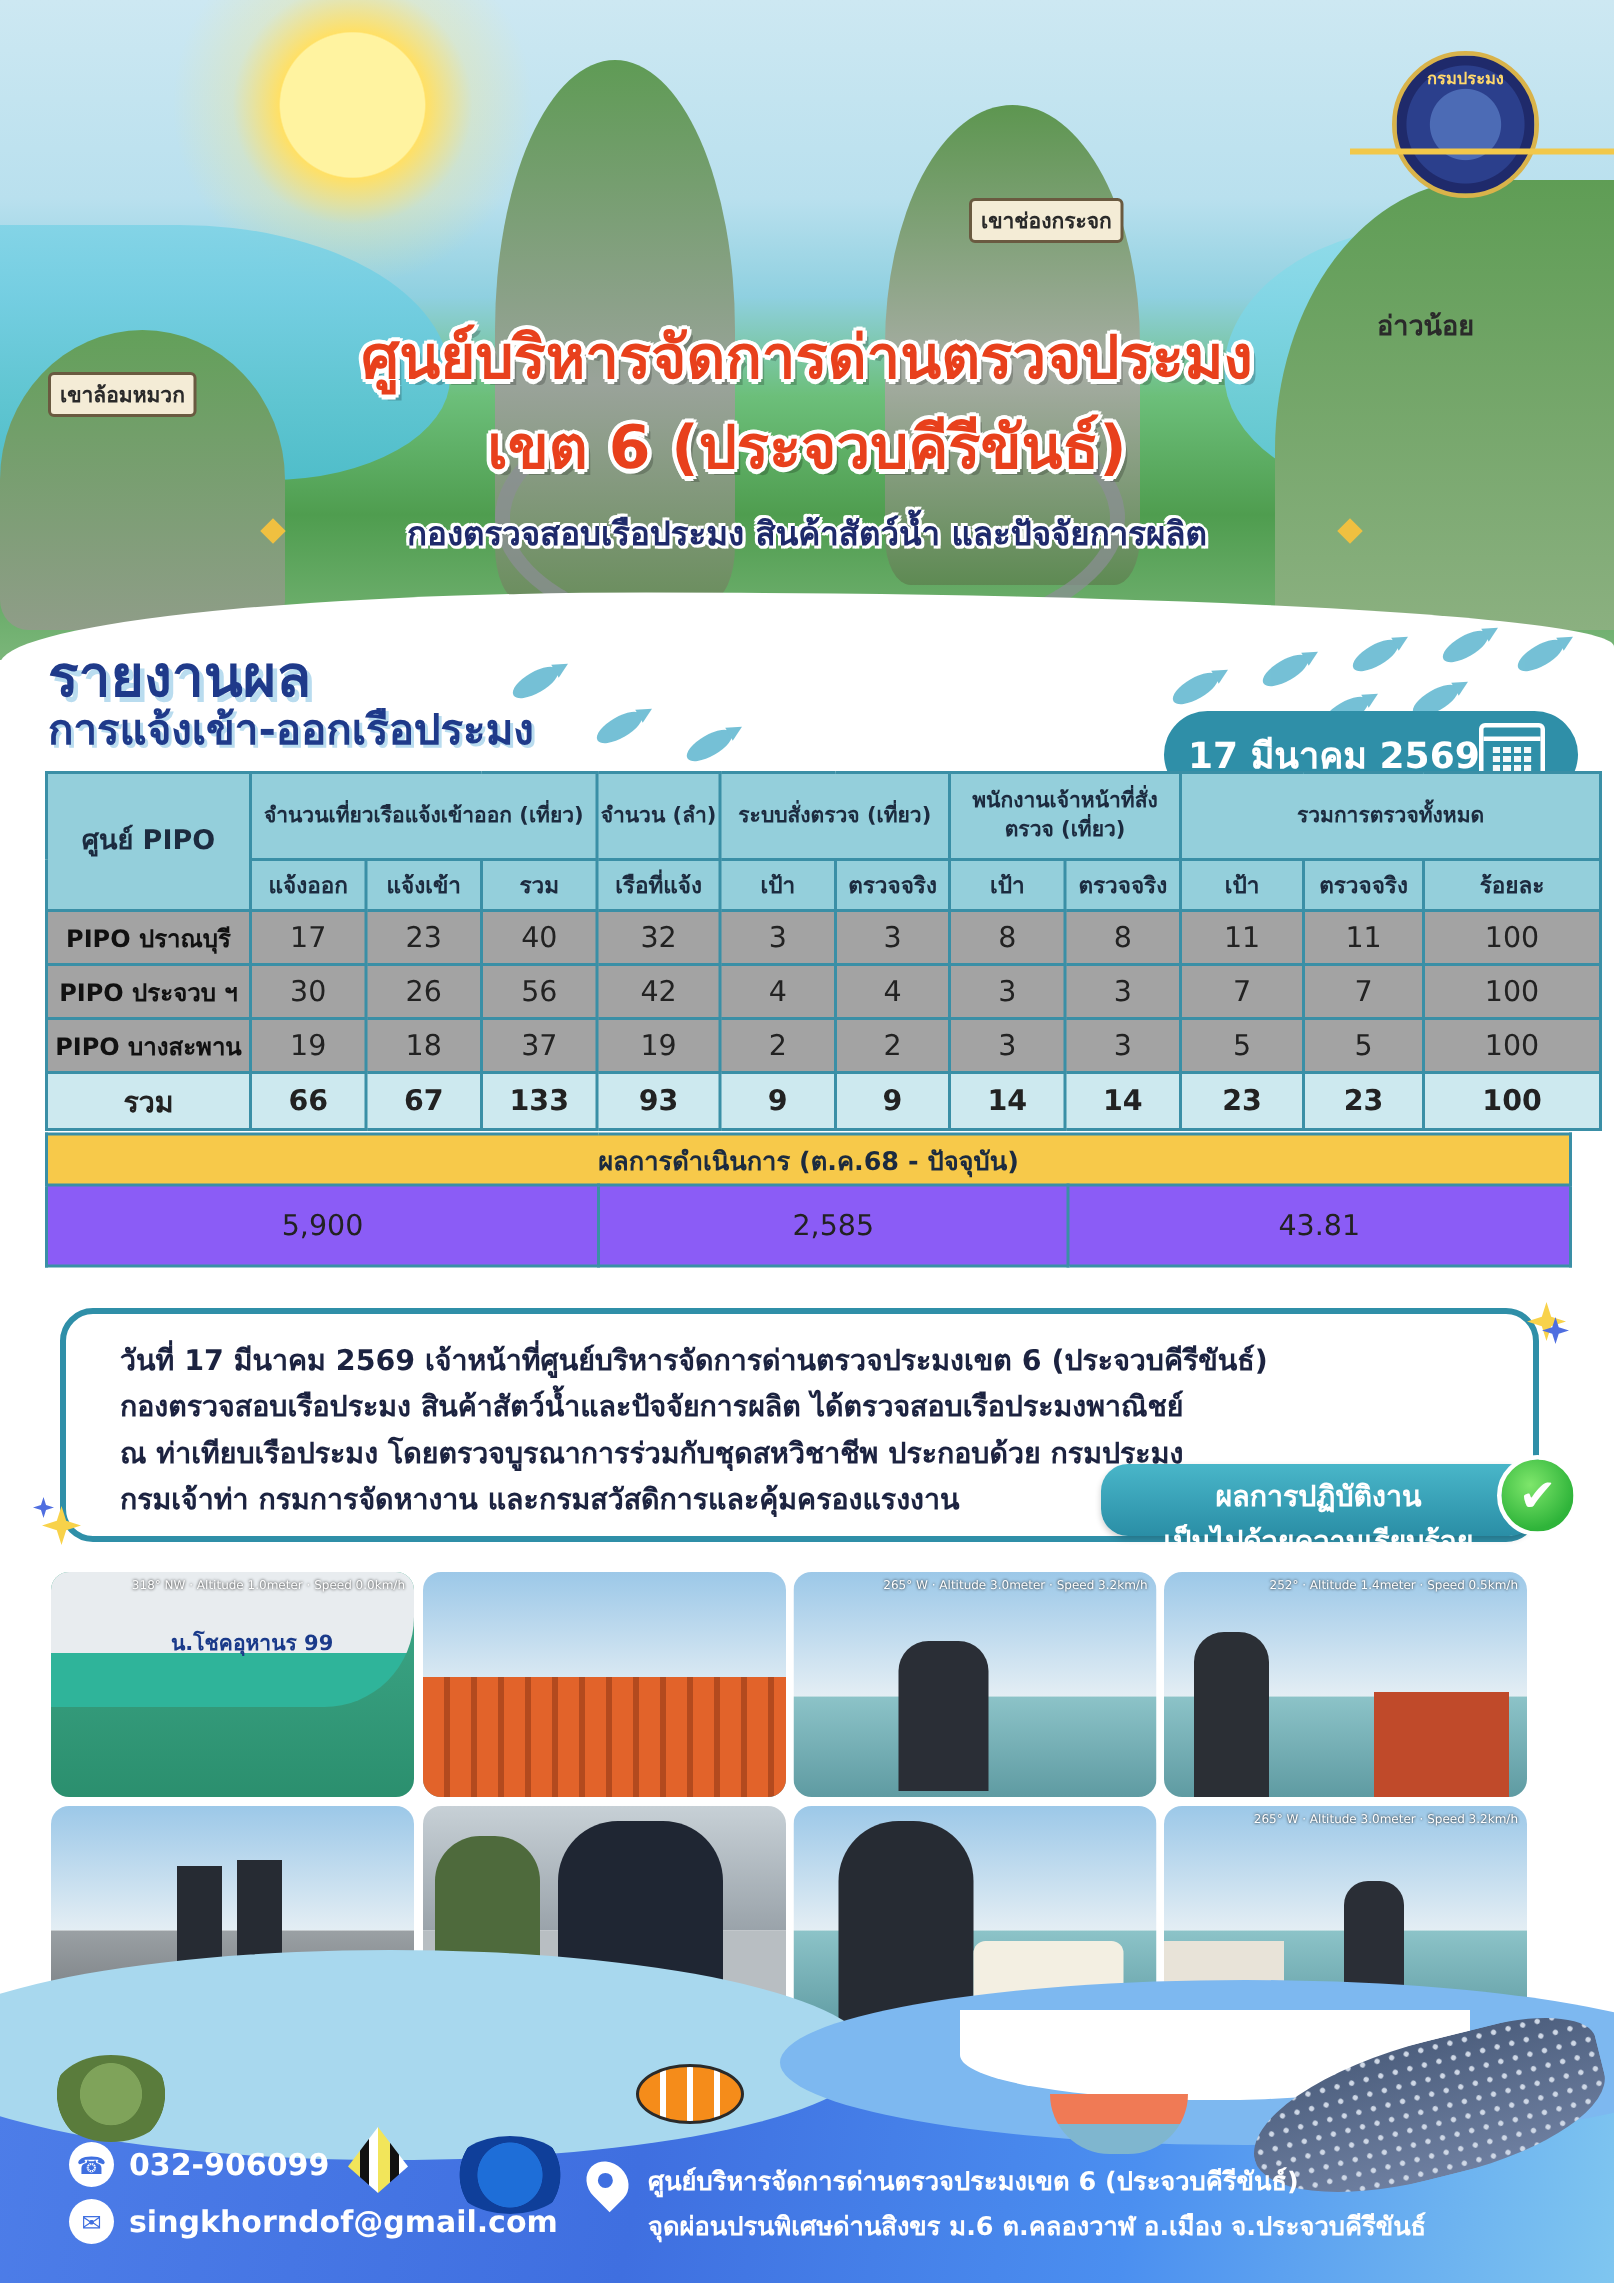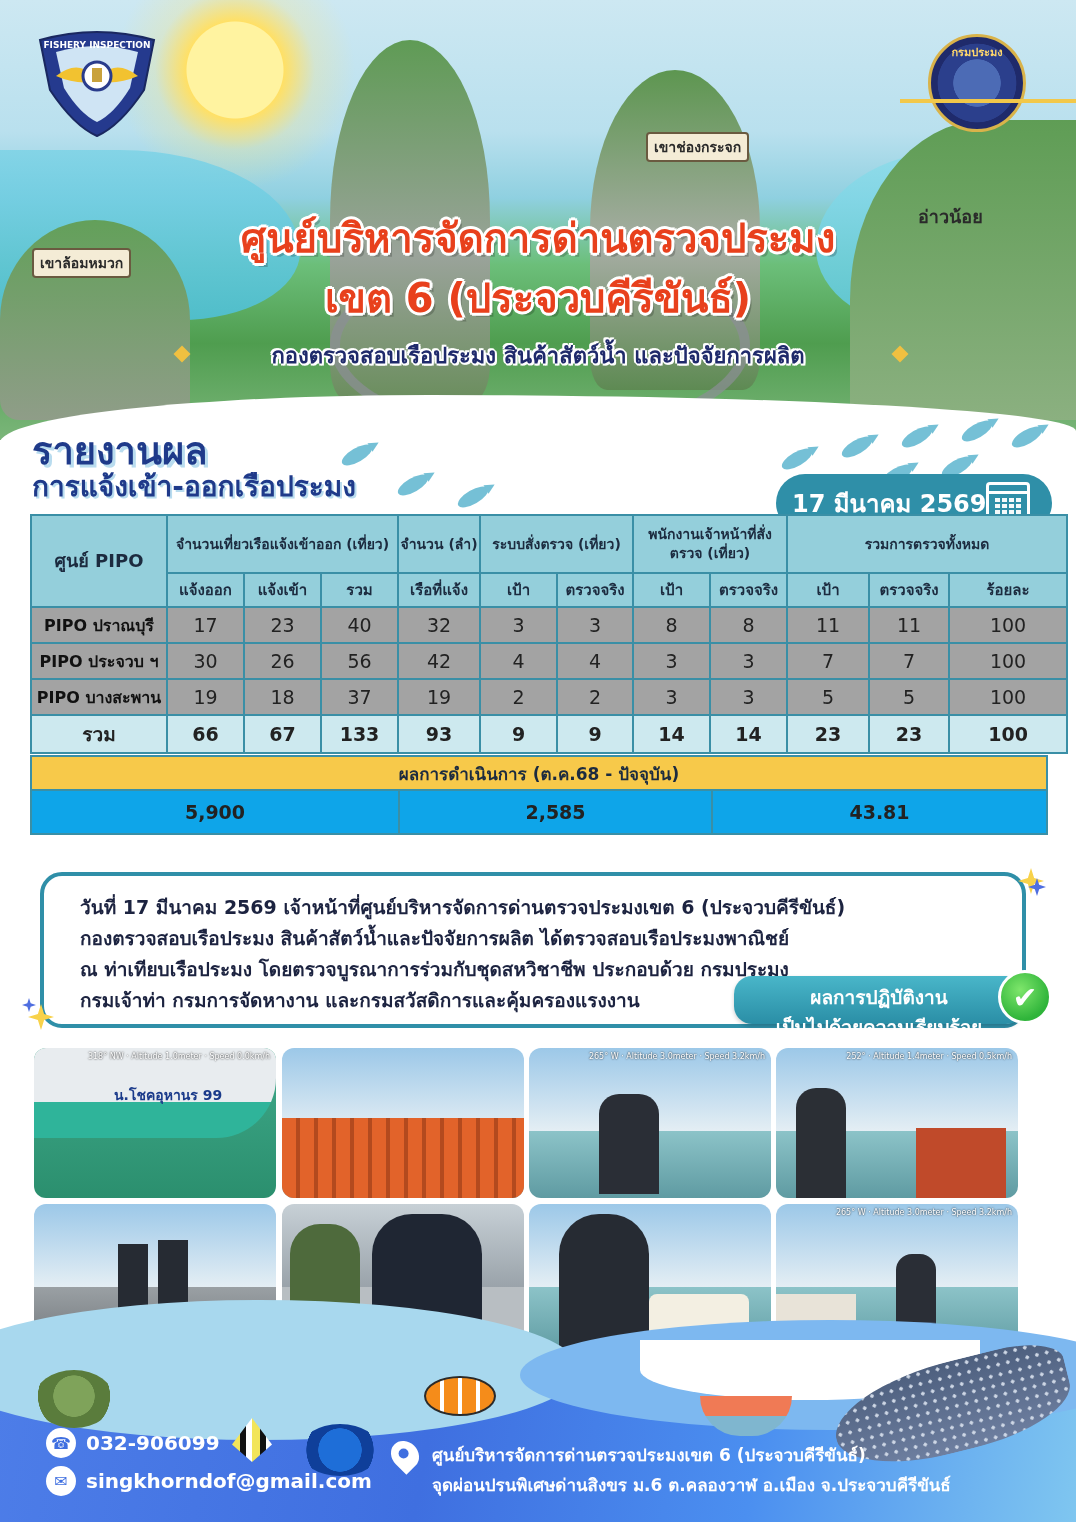--- a/index.html
+++ b/index.html
@@ -109,21 +109,21 @@
   .main-table tbody td.rowname { font-weight:bold; font-size:16px; color:#111; }
   .main-table tbody tr.total td { background:#cde9ef; font-weight:bold; font-size:19px; height:38px; }
 
   .perf-table {
     position:absolute; left:30px; top:755px; width:1016px;
     border-collapse: collapse; table-layout: fixed;
   }
   .perf-table th, .perf-table td { border:2px solid #3a8fa6; text-align:center; }
   .perf-table .perf-head { background:#f7c94a; height:34px; font-size:17px; font-weight:bold; color:#1c2b3f; }
   .perf-table .perf-cols th { background:#94cfdb; height:34px; font-size:18px; font-weight:bold; color:#1c2b3f; }
-  .perf-table td { height:44px; font-size:19px; font-weight:bold; color:#222; background:#0ea5e9; }
+  .perf-table td { height:54px; font-size:19px; font-weight:normal; color:#222; background:#8b5cf6; }
 
   
   .desc-box {
     position:absolute; left:40px; top:872px; width:986px; height:156px;
     border:4px solid #2f8fa8; border-radius:22px; background:#fff;
     padding:16px 22px 0 36px;
   }
   .desc-box p { font-size:19px; line-height:31px; color:#1c2340; font-weight:bold; }
   .sparkle { position:absolute; width:26px; height:26px; background:#f8d24a;
     clip-path: polygon(50% 0,62% 38%,100% 50%,62% 62%,50% 100%,38% 62%,0 50%,38% 38%); }
@@ -191,30 +191,20 @@
   <div class="mountain m1"></div>
   <div class="mountain m2"></div>
   <div class="road"></div>
 
 
   <div class="map-label" style="left:646px; top:132px;">เขาช่องกระจก</div>
   <div class="map-label" style="left:912px; top:200px; background:transparent; border:none; font-size:18px;">อ่าวน้อย</div>
   <div class="map-label" style="left:8px; top:248px;margin-left:24px;">เขาล้อมหมวก</div>
   <div class="map-label" style="left:716px; top:404px; background:transparent; border:none; font-size:18px;">อ่าวประจวบ</div>
 
-  <div class="logo-left">
-    <svg width="122" height="110" viewBox="0 0 122 110">
-      <path d="M4 10 Q61 -6 118 10 L108 60 Q84 96 61 106 Q38 96 14 60 Z" fill="#253a8e" stroke="#1a2860" stroke-width="2"></path>
-      <path d="M20 22 Q61 10 102 22 L94 58 Q78 84 61 92 Q44 84 28 58 Z" fill="#cfe4f4"></path>
-      <path d="M20 46 Q40 30 56 44 L66 44 Q82 30 102 46 Q84 54 66 52 L56 52 Q38 54 20 46Z" fill="#f2c230"></path>
-      <circle cx="61" cy="46" r="14" fill="#fff" stroke="#2a3c8c" stroke-width="3"></circle>
-      <rect x="56" y="38" width="10" height="14" fill="#c9a23c"></rect>
-      <text x="61" y="18" font-size="9" fill="#fff" text-anchor="middle" font-family="DejaVu Sans, sans-serif" font-weight="bold">FISHERY INSPECTION</text>
-    </svg>
-  </div>
 
   <div class="logo-right">
     <div class="lr-text">กรมประมง</div>
   </div>
   <div class="gold-line"></div>
 
   <div class="title-main t1">ศูนย์บริหารจัดการด่านตรวจประมง</div>
   <div class="title-main t2">เขต 6 (ประจวบคีรีขันธ์)</div>
   <div class="diamond" style="left:176px;"></div>
   <div class="diamond" style="left:894px;"></div>

